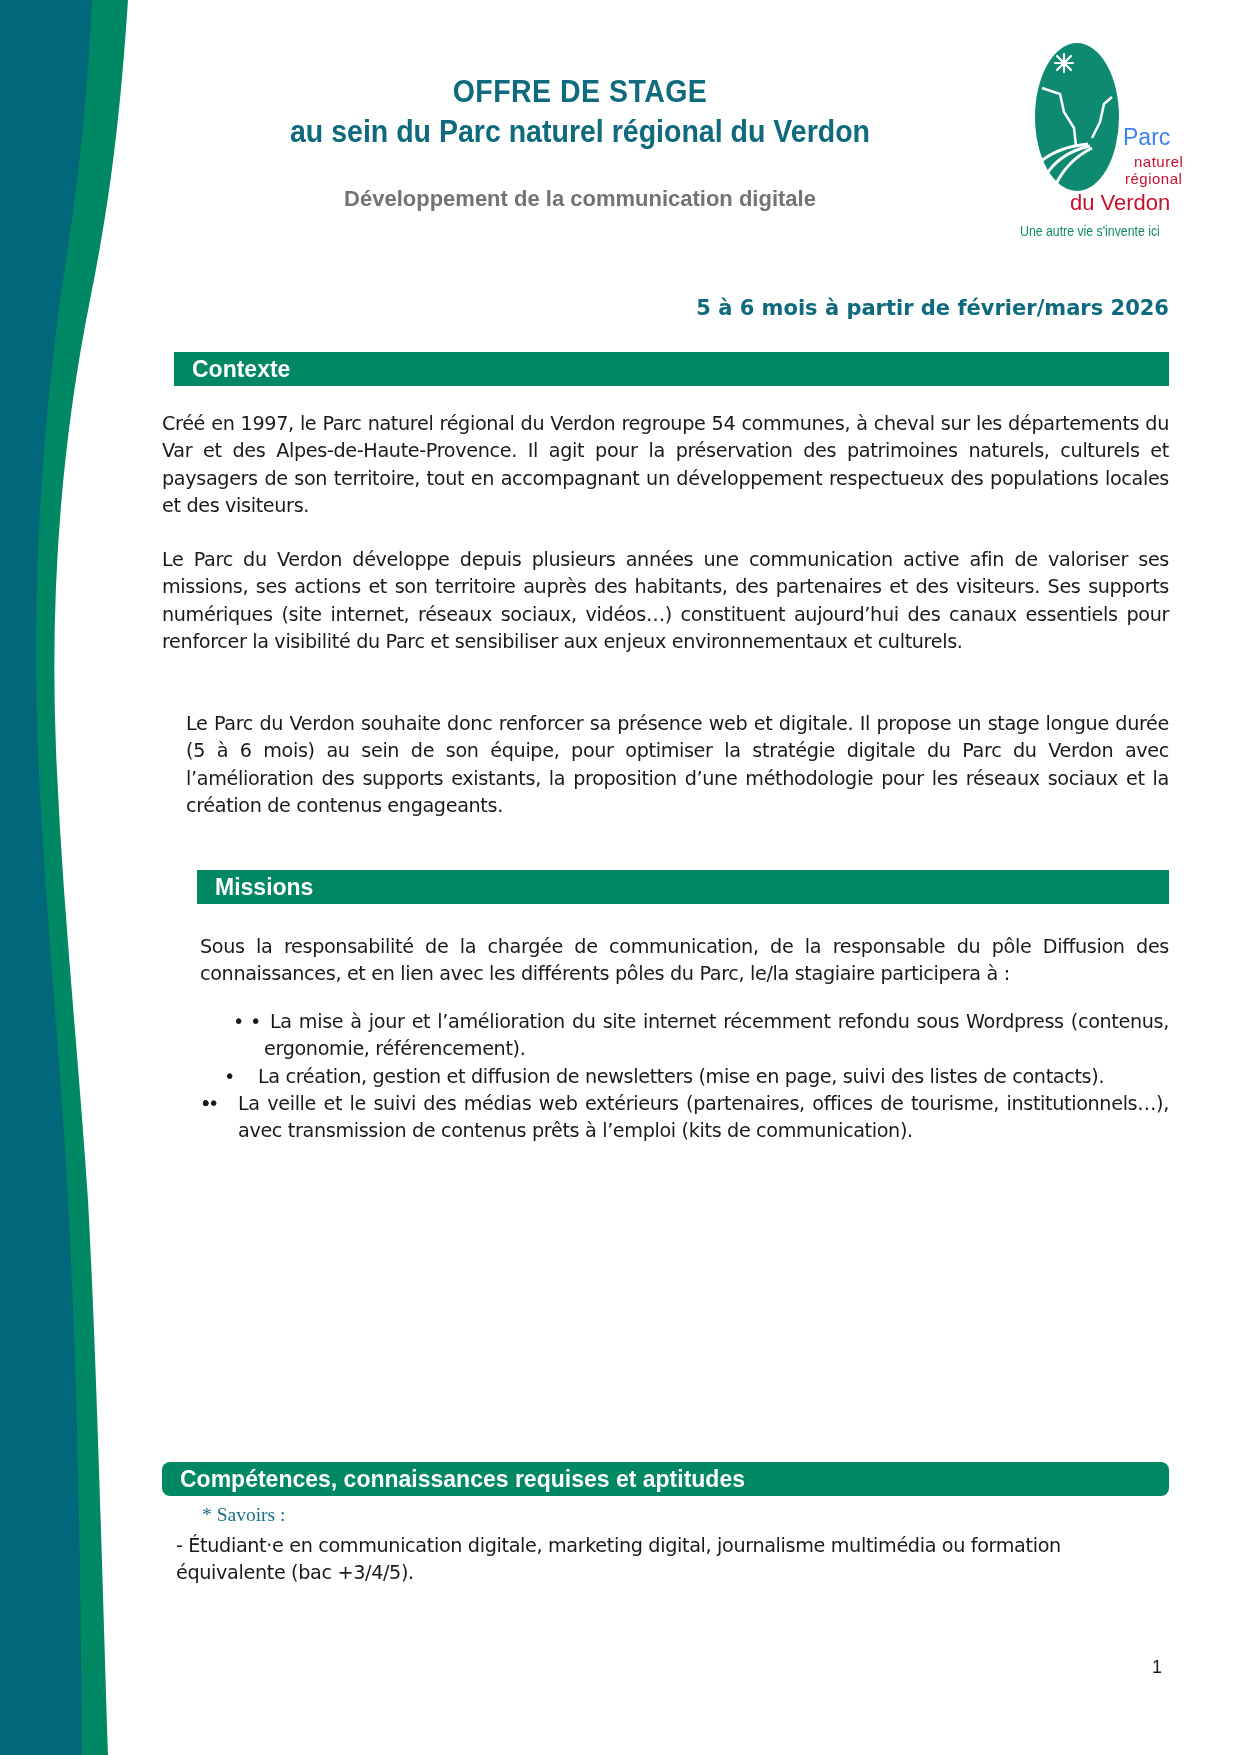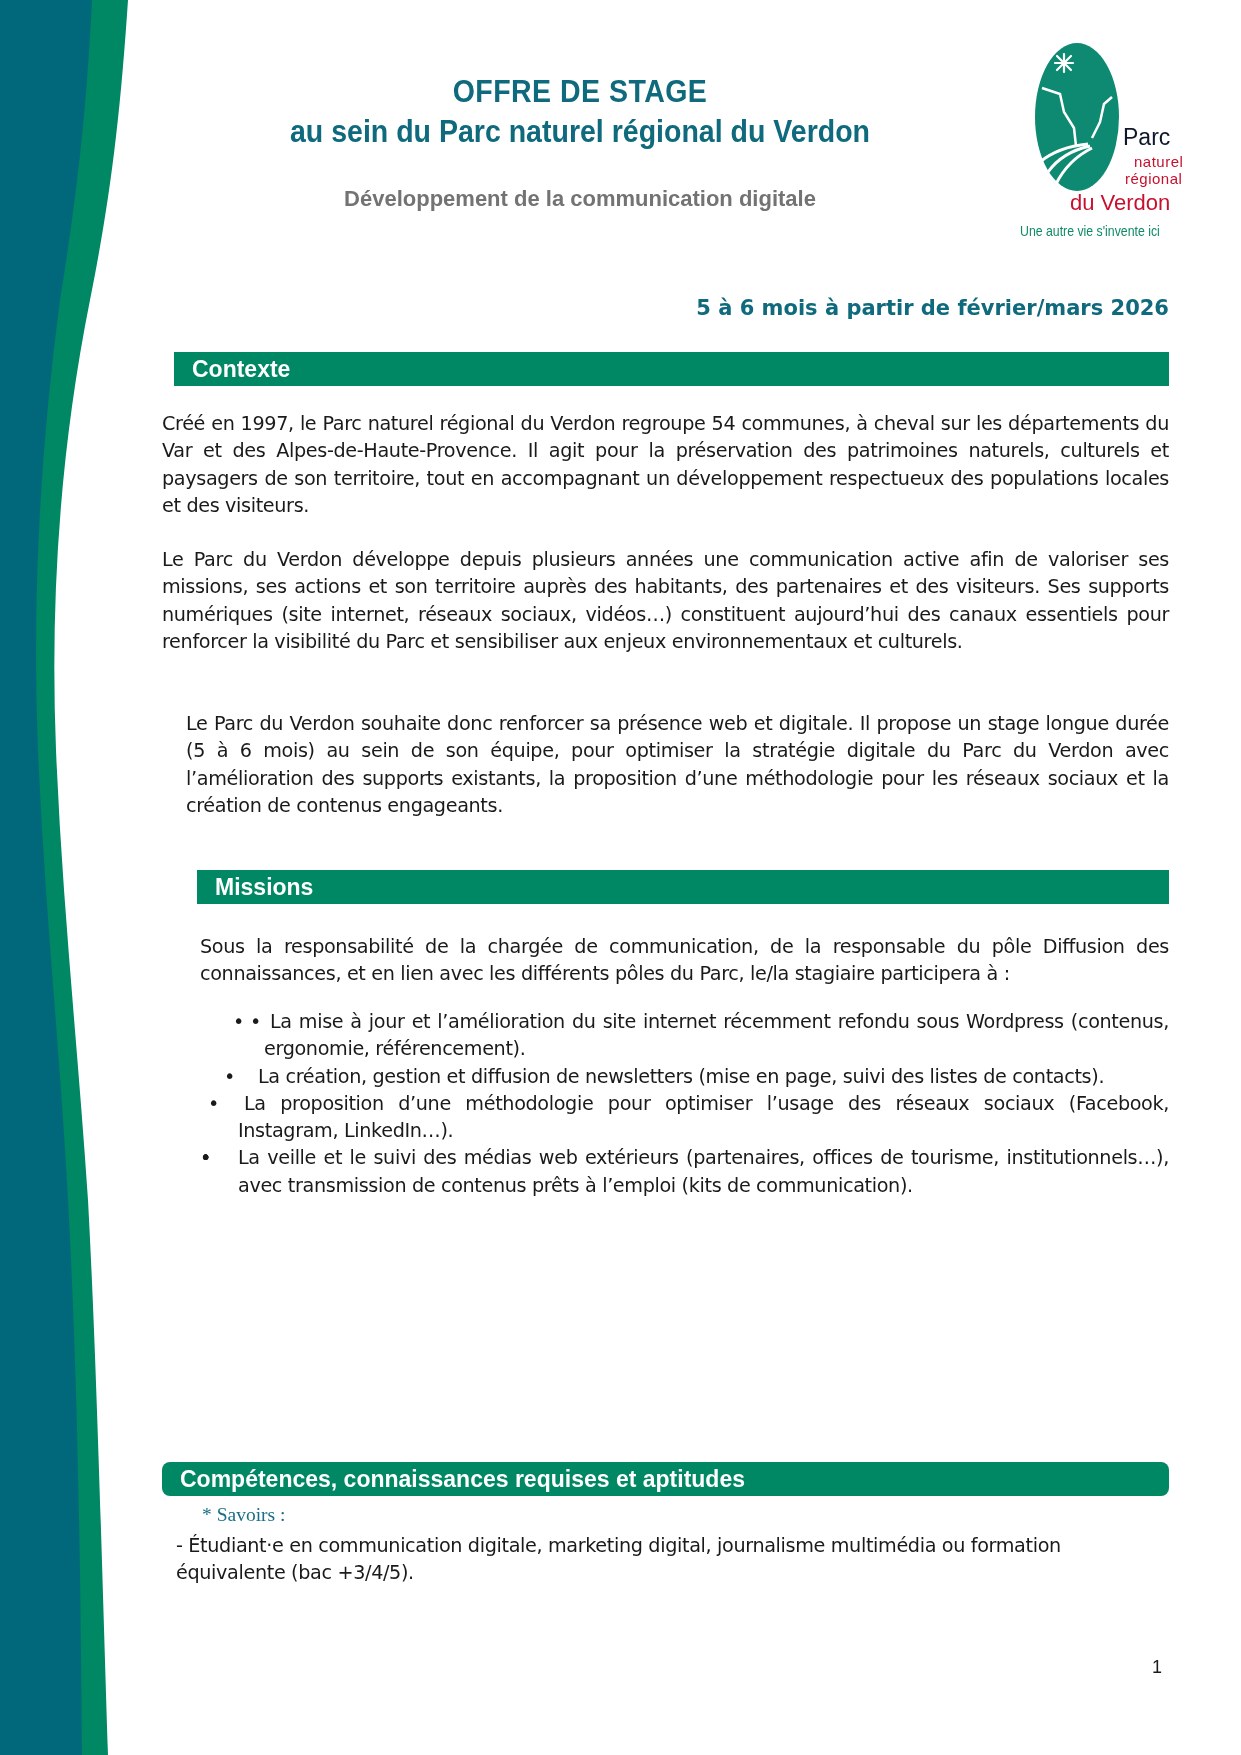--- a/index.html
+++ b/index.html
@@ -17,21 +17,21 @@
     }
     .header-title .l1 { font-size: 31px; letter-spacing: 0.5px; line-height: 40px; transform: scaleX(0.92); display:block; }
     .header-title .l2 { font-size: 31px; line-height: 40px; transform: scaleX(0.92); display:block; }
     .subtitle {
       position: absolute; left: 180px; width: 800px; top: 186px;
       text-align: center; color: #737373; font-size: 22px; font-weight: bold;
       font-family: "Liberation Sans", sans-serif;
     }
     .logo { position: absolute; left: 1020px; top: 42px; width: 180px; height: 210px; }
     .logo .egg { position: absolute; left: 14px; top: 0; width: 86px; height: 150px; }
-    .logo .t1 { position: absolute; left: 103px; top: 82px; color: #0f172a; font-size: 23px; font-family: "Liberation Sans", sans-serif; }
+    .logo .t1 { position: absolute; left: 103px; top: 82px; color: #3b82f6; font-size: 23px; font-family: "Liberation Sans", sans-serif; }
     .logo .t2 { position: absolute; left: 114px; top: 111px; color: #c8102e; font-size: 15px; letter-spacing: 0.5px; font-family: "Liberation Sans", sans-serif; }
     .logo .t3 { position: absolute; left: 105px; top: 128px; color: #c8102e; font-size: 15px; letter-spacing: 0.5px; font-family: "Liberation Sans", sans-serif; }
     .logo .t4 { position: absolute; left: 50px; top: 148px; color: #c8102e; font-size: 22px; font-family: "Liberation Sans", sans-serif; }
     .logo .t5 { position: absolute; left: 0px; top: 180px; color: #0e8a66; font-size: 15px; font-family: "Liberation Sans Narrow","Liberation Sans", sans-serif; transform: scaleX(0.82); transform-origin: left; white-space: nowrap; }
     .dates {
       position: absolute; right: 72px; top: 296px; color: #0e6a7c;
       font-size: 21px; font-weight: bold; font-family: "DejaVu Sans", sans-serif;
     }
     .section-bar {
       position: absolute; background: #008763; height: 34px; right: 72px;
@@ -102,21 +102,21 @@
 
 <div class="section-bar" style="left:197px; top:870px;">
   <span>Missions</span>
 </div>
 <p class="para" style="left:200px; top:933px; margin:0;">Sous la responsabilité de la chargée de communication, de la responsable du pôle Diffusion des connaissances, et en lien avec les différents pôles du Parc, le/la stagiaire participera à :</p>
 
 <ul class="bullets">
   <li style="padding-left:72px;"><span class="dot" style="left:50px;">•</span></li>
   <li style="padding-left:64px;"><span class="dot" style="left:33px;">•</span><span style="margin-left:6px;">La mise à jour et l’amélioration du site internet récemment refondu sous Wordpress (contenus, ergonomie, référencement).</span></li>
   <li style="padding-left:52px;"><span class="dot" style="left:24px;">•</span><span style="margin-left:6px;">La création, gestion et diffusion de newsletters (mise en page, suivi des listes de contacts).</span></li>
-  <li style="padding-left:38px;"><span class="dot" style="left:8px;">•</span><span style="margin-left:6px;">La proposition d’une méthodologie pour optimiser l’usage des réseaux sociaux (Facebook, Instagram, LinkedIn…).</span></li>
+  <li style="padding-left:38px;"><span class="dot" style="left:8px;">•</span></li>
   <li style="padding-left:38px;"><span class="dot" style="left:0px;">•</span></li>
   <li style="padding-left:38px;"><span class="dot" style="left:0px;">•</span></li>
   <li style="padding-left:38px;"><span class="dot" style="left:0px;">•</span><span>La veille et le suivi des médias web extérieurs (partenaires, offices de tourisme, institutionnels…), avec transmission de contenus prêts à l’emploi (kits de communication).</span></li>
 </ul>
 
 <div class="section-bar" style="left:162px; top:1462px;border-radius:8px;">
   <span>Compétences, connaissances requises et aptitudes</span>
 </div>
 <div class="savoirs-label">* Savoirs :</div>
 <div class="savoirs-item">- Étudiant·e en communication digitale, marketing digital, journalisme multimédia ou formation équivalente (bac +3/4/5).</div>

